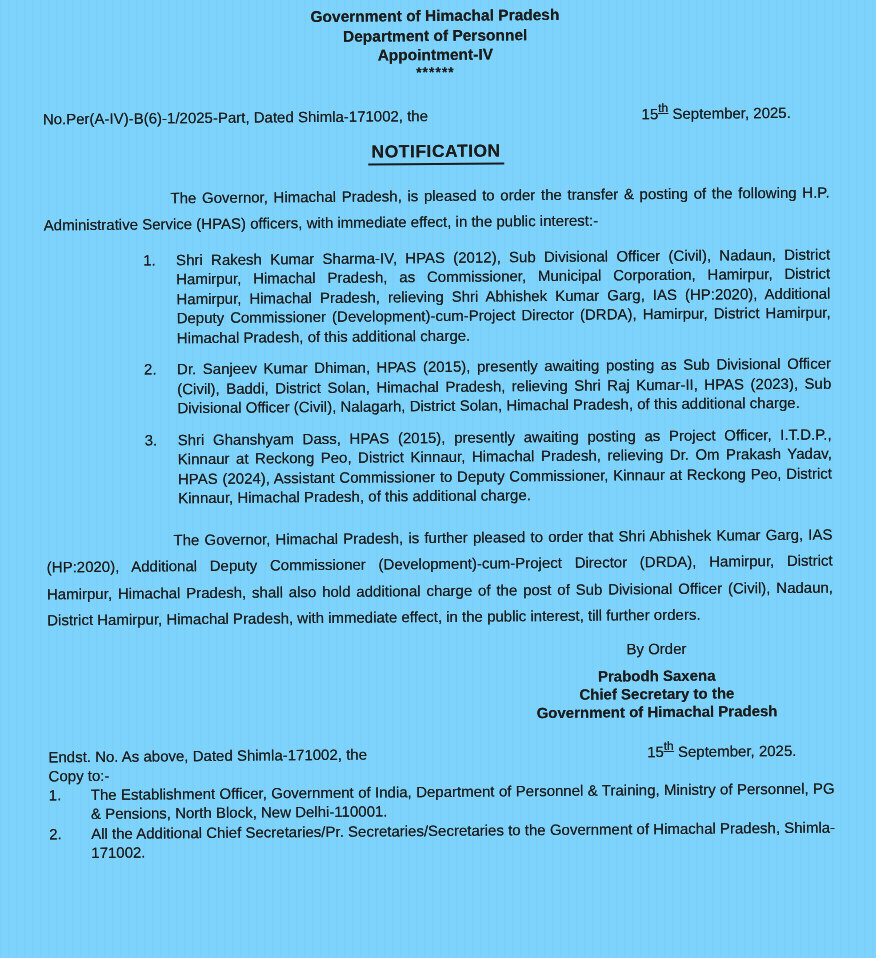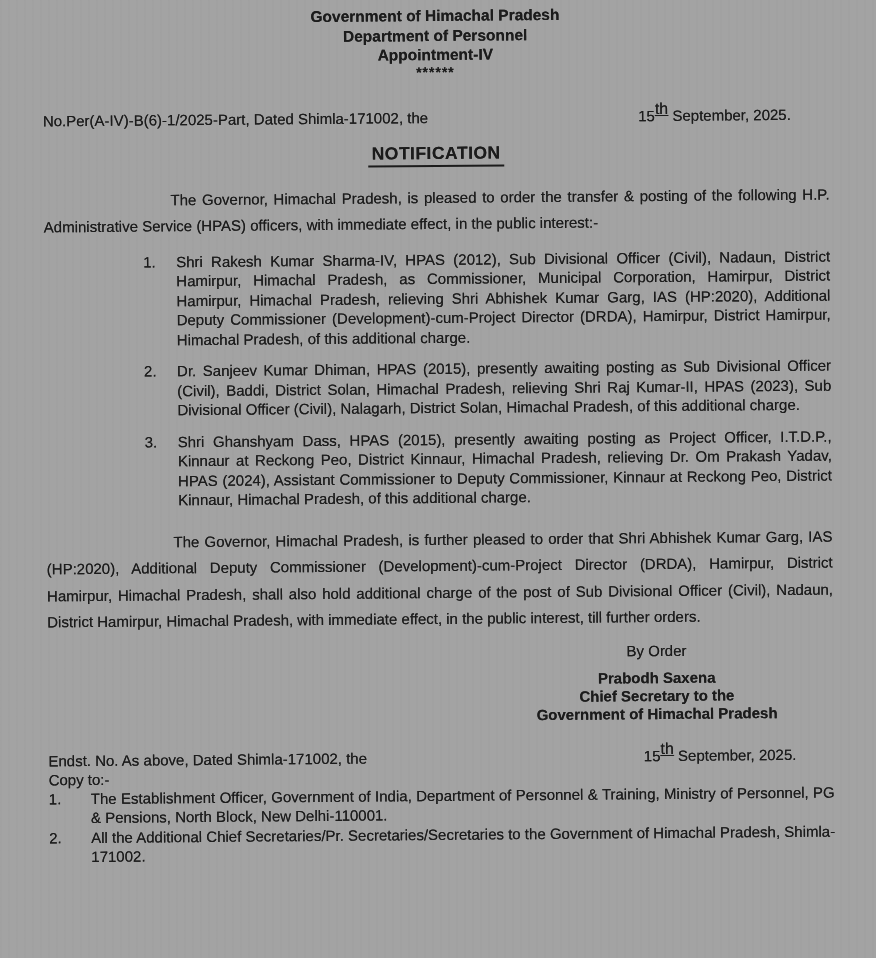--- a/index.html
+++ b/index.html
@@ -1,37 +1,37 @@
 <!DOCTYPE html>
 <html><head>
 <meta charset="utf-8">
 <style>
   html, body { margin: 0; padding: 0; background: #ffffff; }
   .sheet {
     width: 876px; height: 958px; overflow: hidden; position: relative;
-    background: #a3a3a3;
+    background: #7dd3fc;
     font-family: "Liberation Sans", "DejaVu Sans", sans-serif;
     color: #1c1c1c;
   }
   .sheet::before {
     content: ""; position: absolute; inset: 0; pointer-events: none;
     background: repeating-linear-gradient(90deg, rgba(60,60,60,0.02) 0 2px, transparent 2px 8px);
   }
   .content {
     position: absolute; inset: 0;
     padding: 6px 44px 0 46px;
     transform: rotate(-0.5deg);
     transform-origin: 50% 50%;
     text-shadow: 0 0 0.55px rgba(25,25,25,0.85);
   }
   .header { text-align: center; font-weight: bold; font-size: 15.5px; line-height: 19.5px; }
   .stars { font-size: 14px; line-height: 15px; letter-spacing: 1px; font-weight: bold; }
   .ref-row { display: flex; justify-content: space-between; align-items: baseline; margin-top: 22px; font-size: 15px; line-height: 19px; }
   .ref-date { margin-right: 38px; white-space: nowrap; }
-  sup { font-size: 16px; position: relative; top: -1px; text-decoration: underline; }
+  sup { font-size: 12px; position: relative; top: -1px; text-decoration: underline; }
   .title-wrap { text-align: center; margin-top: 16px; }
   .title {
     display: inline-block; font-size: 17.5px; font-weight: bold; letter-spacing: 0.5px;
     border-bottom: 2.5px solid #1c1c1c; padding: 0 3px 1px 3px;
   }
   .para { font-size: 15px; line-height: 26.5px; text-align: justify; margin: 18px 0 0 0; }
   .para.indent { text-indent: 127px; }
   .orders { margin: 6px 0 0 99px; }
   .order-item { display: flex; margin-top: 12px; font-size: 15px; line-height: 19.5px; }
   .order-num { width: 33px; flex: none; }

